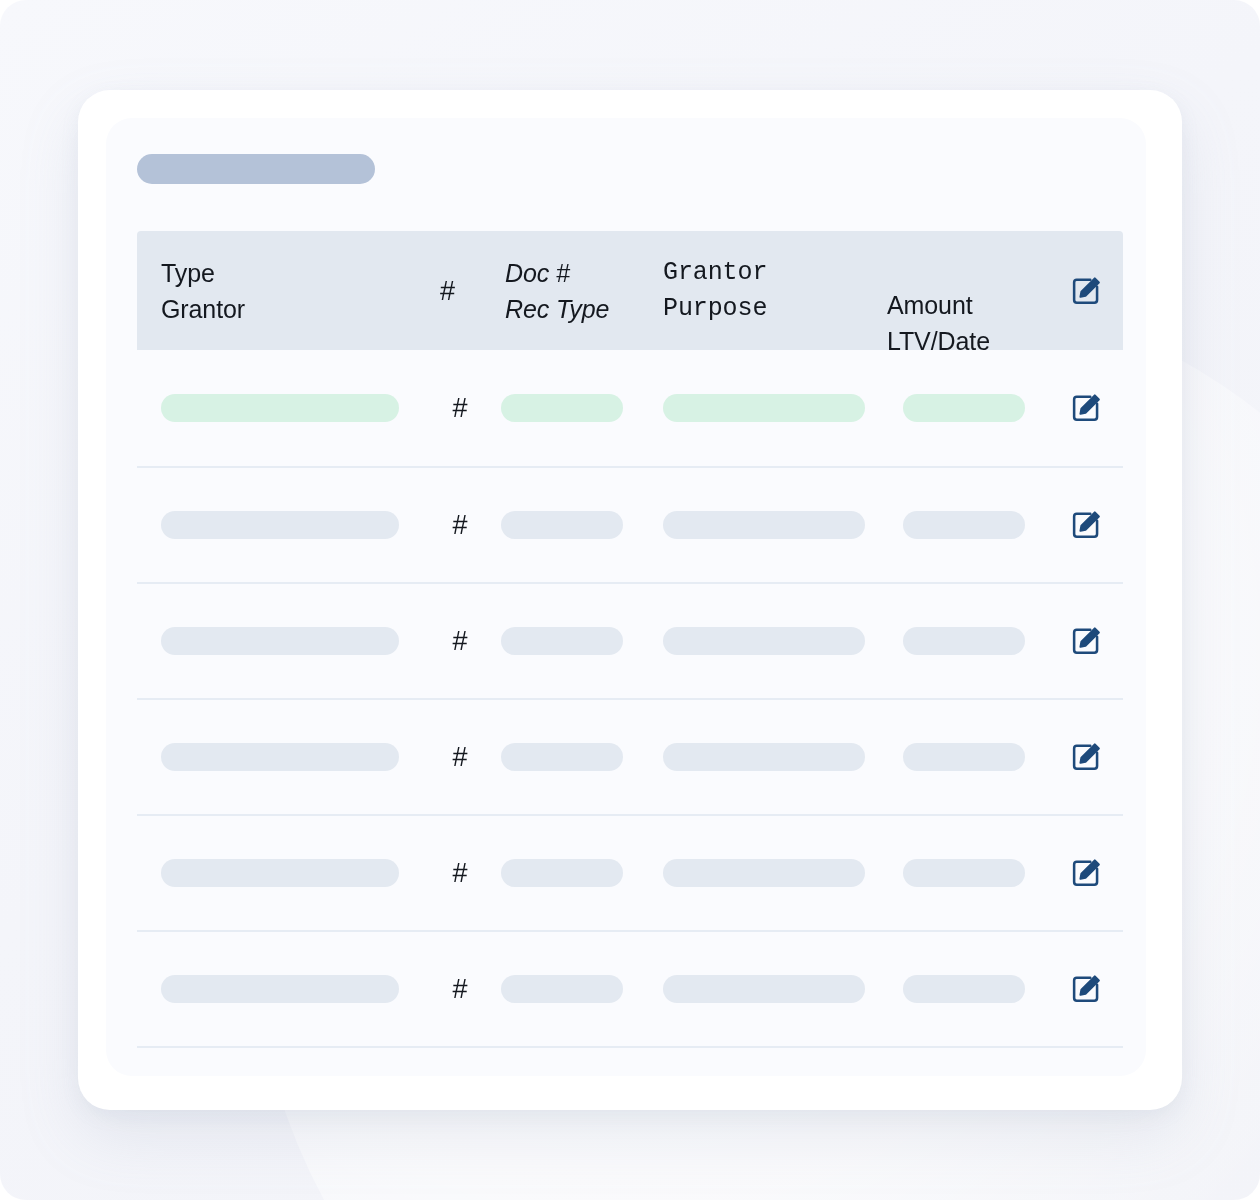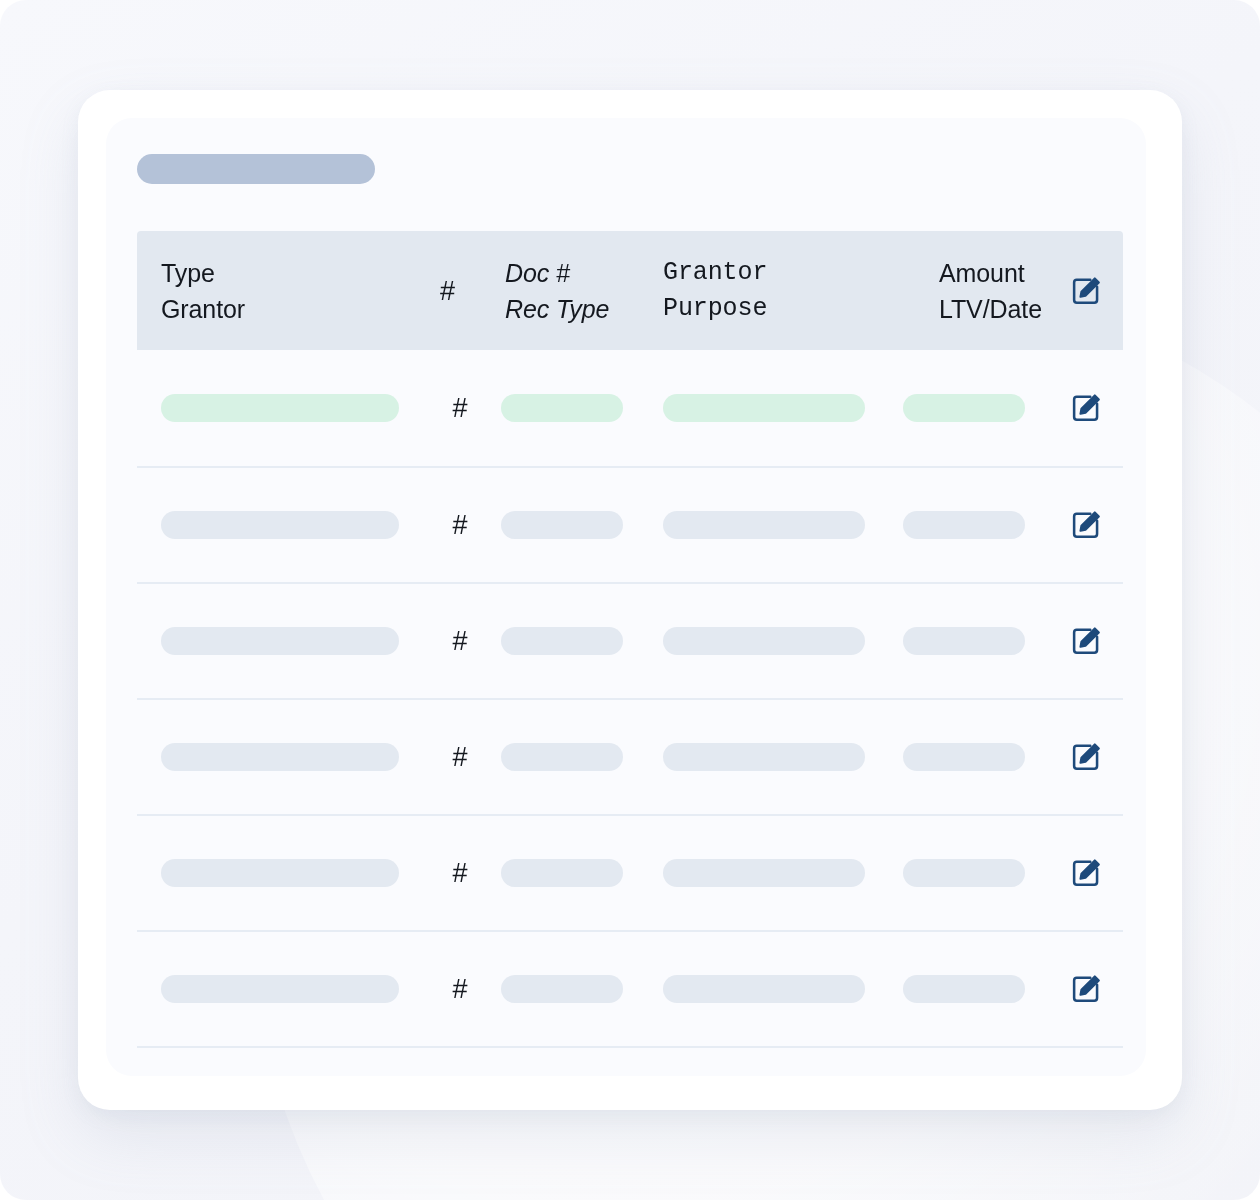--- a/index.html
+++ b/index.html
@@ -110,21 +110,21 @@
     line-height: 28px;
     font-weight: 400;
     letter-spacing: -0.1px;
     white-space: nowrap;
   }
 
   .th-type     { left: 24px;  }
   .th-num      { left: 303px; font-size: 27px; justify-content: center; }
   .th-doc      { left: 368px; font-style: italic; }
   .th-grantor  { left: 526px; font-family: Liberation Mono, monospace; }
-  .th-amount   { left: 802px; }
+  .th-amount   { left: 750px; margin-top: 32px; }
 
   .th-edit {
     position: absolute;
     left: 928px;
     top: 0;
     height: 119px;
     display: flex;
     align-items: center;
     justify-content: center;
     width: 42px;

